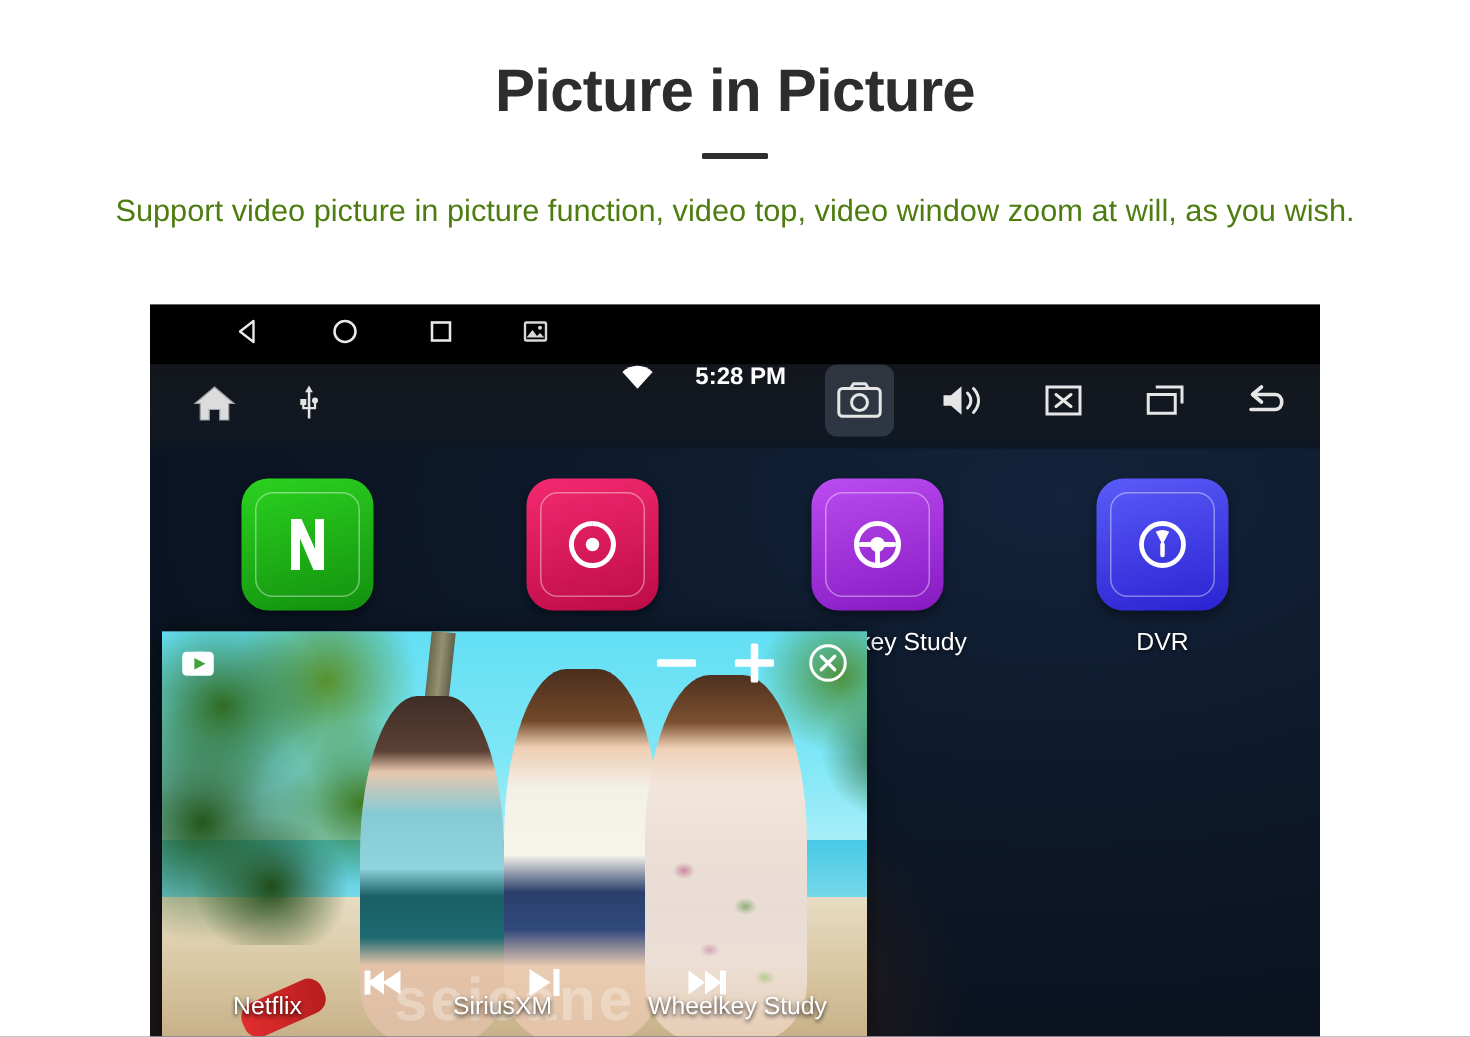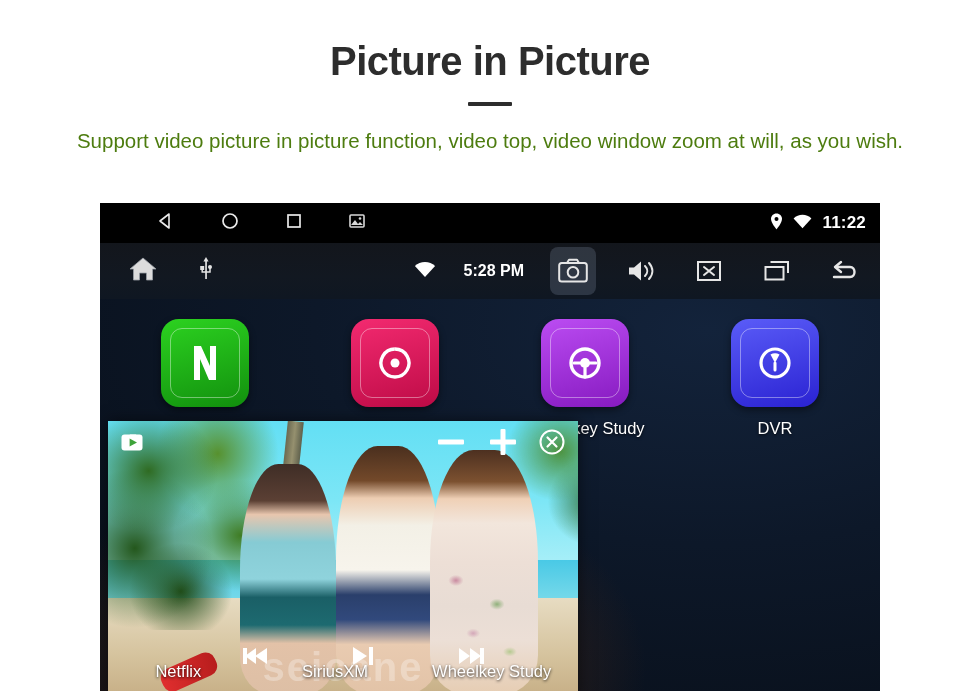--- a/index.html
+++ b/index.html
@@ -64,21 +64,21 @@
   
   .toolbar {
     position: relative;
     height: 56px;
     background: linear-gradient(180deg,#13161c 0%, #121821 60%, #0f1722 100%);
     display: flex; align-items: center;
   }
   .tb-left { display: flex; align-items: center; gap: 40px; margin-left: 28px; }
   .tb-right {
     position: absolute; right: 12px; top:0; height:56px;
-    display: flex; align-items: center; gap: 22px;
+    display: flex; align-items: flex-start; gap: 22px;
   }
   .tb-clock { color:#fff; font-size:16px; font-weight:bold; margin-left:6px; margin-right:4px;}
   .tb-btn {
     width: 46px; height: 48px;
     display:flex; align-items:center; justify-content:center;
     border-radius: 8px;
   }
   .tb-btn.active { background: rgba(190,210,235,0.17); }
 
   
@@ -255,34 +255,20 @@
             </svg>
         </span>
         <span>
           <svg width="18" height="18" viewBox="0 0 18 18">
               <rect x="2" y="3" width="14" height="12" rx="1" fill="none" stroke="#d8d8d8" stroke-width="1.6"></rect>
               <path d="M3 13 L7 8 L10 12 L12 10 L15 13 Z" fill="#d8d8d8"></path>
               <circle cx="12" cy="6.5" r="1.3" fill="#d8d8d8"></circle>
             </svg>
         </span>
       </div>
-      <div class="sb-right">
-        <span>
-          <svg width="13" height="17" viewBox="0 0 13 17">
-              <path d="M6.5 0.6C3.4 .6 1 3 1 6.1c0 4 5.5 10.3 5.5 10.3S12 10.1 12 6.1C12 3 9.6.6 6.5.6z" fill="#fff"></path>
-              <circle cx="6.5" cy="6" r="2" fill="#000"></circle>
-            </svg>
-        </span>
-        <span>
-          <svg width="19" height="15" viewBox="0 0 19 15">
-              <path d="M9.5 14.2 L0.6 4.4 C3 2 6.1 0.8 9.5 0.8 S16 2 18.4 4.4 Z" fill="#fff"></path>
-            </svg>
-        </span>
-        <span class="sb-time">11:22</span>
-      </div>
     </div>
 
     <div class="toolbar">
       <div class="tb-left">
         <span>
           <svg width="30" height="28" viewBox="0 0 30 28">
               <path d="M15 3 L28 14 L24.5 14 L24.5 25 L18.5 25 L18.5 18 L11.5 18 L11.5 25 L5.5 25 L5.5 14 L2 14 Z" fill="#dcdcdc" stroke="#9aa0a6" stroke-width="0.8"></path>
             </svg>
         </span>
         <span>

